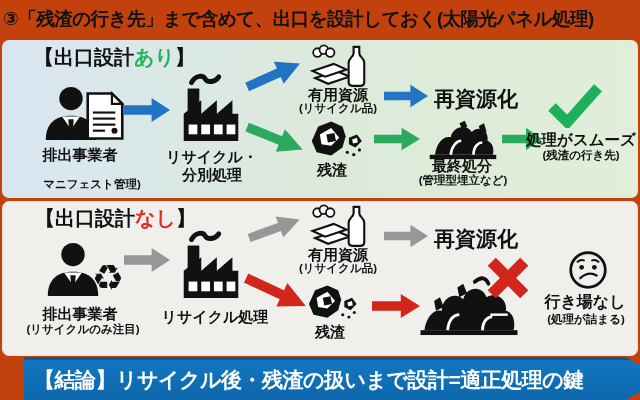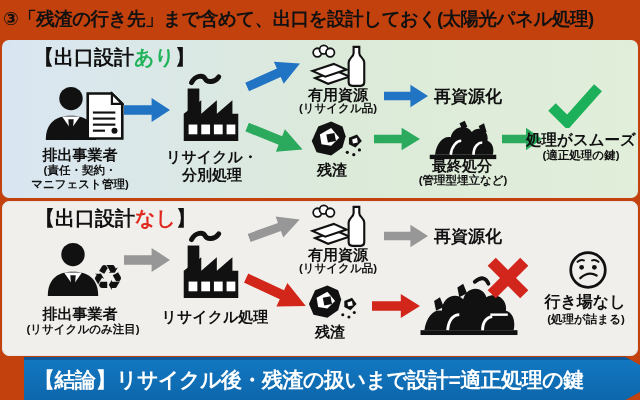--- a/index.html
+++ b/index.html
@@ -14,21 +14,21 @@
   }
   .panel { position:absolute; left:2px; width:636px; border-radius:7px; }
   .panel-with { top:40px; height:158px;
     background:linear-gradient(to right,#d9e6f2 0%,#dcead9 55%,#e1eeda 100%); }
   .panel-without { top:201px; height:155px; background:#f0efec; border:1px solid #e6e5e2; }
   .panel-h { position:absolute; font-size:20px; font-weight:bold; white-space:nowrap;margin-left:8px; }
   .hl-green { color:#1fb45a; } .hl-red { color:#e0281f; }
   .abs { position:absolute; }
   .lbl { position:absolute; font-weight:bold; font-size:15px; text-align:center; line-height:1.15; white-space:nowrap; }
   .sub { position:absolute; font-weight:600; font-size:11.5px; text-align:center; line-height:1.2; white-space:nowrap; }
-  .big { font-size:17px; }
+  .big { font-size:21px; }
   .ar { position:absolute; }
   .ar svg { display:block; width:100%; height:100%; }
   .blue  polygon { fill:#2173c4; }
   .green polygon { fill:#2baa5e; }
   .gray  polygon { fill:#979797; }
   .red   polygon { fill:#d3261a; }
   .rot { transform-origin:0 50%; }
   .ic svg { display:block; width:100%; height:100%; }
   .recycle-glyph { position:absolute; font-size:36px; line-height:1; color:#111;
     font-family:"DejaVu Sans",sans-serif; }
@@ -68,22 +68,21 @@
         <polygon points="2,2 30,2 42,14 42,54 2,54" fill="#fff" stroke="#111" stroke-width="3"></polygon>
         <polygon points="30,2 30,14 42,14" fill="#fff" stroke="#111" stroke-width="2.5"></polygon>
         <line x1="8" y1="24" x2="34" y2="24" stroke="#111" stroke-width="2.5"></line>
         <line x1="8" y1="31" x2="34" y2="31" stroke="#111" stroke-width="2.5"></line>
         <line x1="8" y1="38" x2="34" y2="38" stroke="#111" stroke-width="2.5"></line>
         <line x1="8" y1="45" x2="22" y2="45" stroke="#111" stroke-width="2.5"></line>
         <circle cx="33" cy="45" r="3.5" fill="#111"></circle>
       </svg>
   </div>
   <div class="lbl" style="left:10px; top:146px; width:140px;">排出事業者</div>
-  <div class="sub" style="left:10px; top:164px; width:140px;">(責任・契約・</div>
-  <div class="sub" style="left:0px; top:178px; width:160px;">マニフェスト管理)</div>
+  <div class="sub" style="left:12px; top:178px; width:160px;">マニフェスト管理)</div>
 
   <div class="ar blue" style="left:124px; top:97px; width:46px; height:26px;">
     <svg viewBox="0 0 60 28" preserveAspectRatio="none">
         <polygon points="0,9 36,9 36,1 60,14 36,27 36,19 0,19"></polygon>
       </svg>
   </div>
 
   <div class="abs ic" style="left:174px; top:70px; width:74px; height:76px;">
     <svg viewBox="0 0 76 76">
         <path d="M18,12 C22,4 30,4 32,8 C34,12 42,12 46,6" stroke="#111" stroke-width="5" fill="none" stroke-linecap="round"></path>
@@ -167,21 +166,21 @@
         <polygon points="0,9 36,9 36,1 60,14 36,27 36,19 0,19"></polygon>
       </svg>
   </div>
 
   <div class="abs ic" style="left:548px; top:82px; width:54px; height:46px;">
     <svg viewBox="0 0 56 48">
         <polyline points="4,26 20,42 52,6" stroke="#1db05b" stroke-width="11" fill="none"></polyline>
       </svg>
   </div>
   <div class="lbl" style="left:524px; top:131px; width:114px; font-size:15.5px;">処理がスムーズ</div>
-  <div class="sub" style="left:530px; top:149px; width:102px;">(適正処理の鍵)</div>
+  <div class="sub" style="left:530px; top:149px; width:102px;">(残渣の行き先)</div>
 
   <div class="panel panel-without">
     <div class="panel-h" style="left:24px; top:3px;">
       <span>【出口設計</span><span class="hl-red">なし</span><span>】</span>
     </div>
   </div>
 
   <div class="abs ic" style="left:46px; top:240px; width:54px; height:58px;">
     <svg viewBox="0 0 60 60">
         <circle cx="30" cy="14" r="13" fill="#111"></circle>

